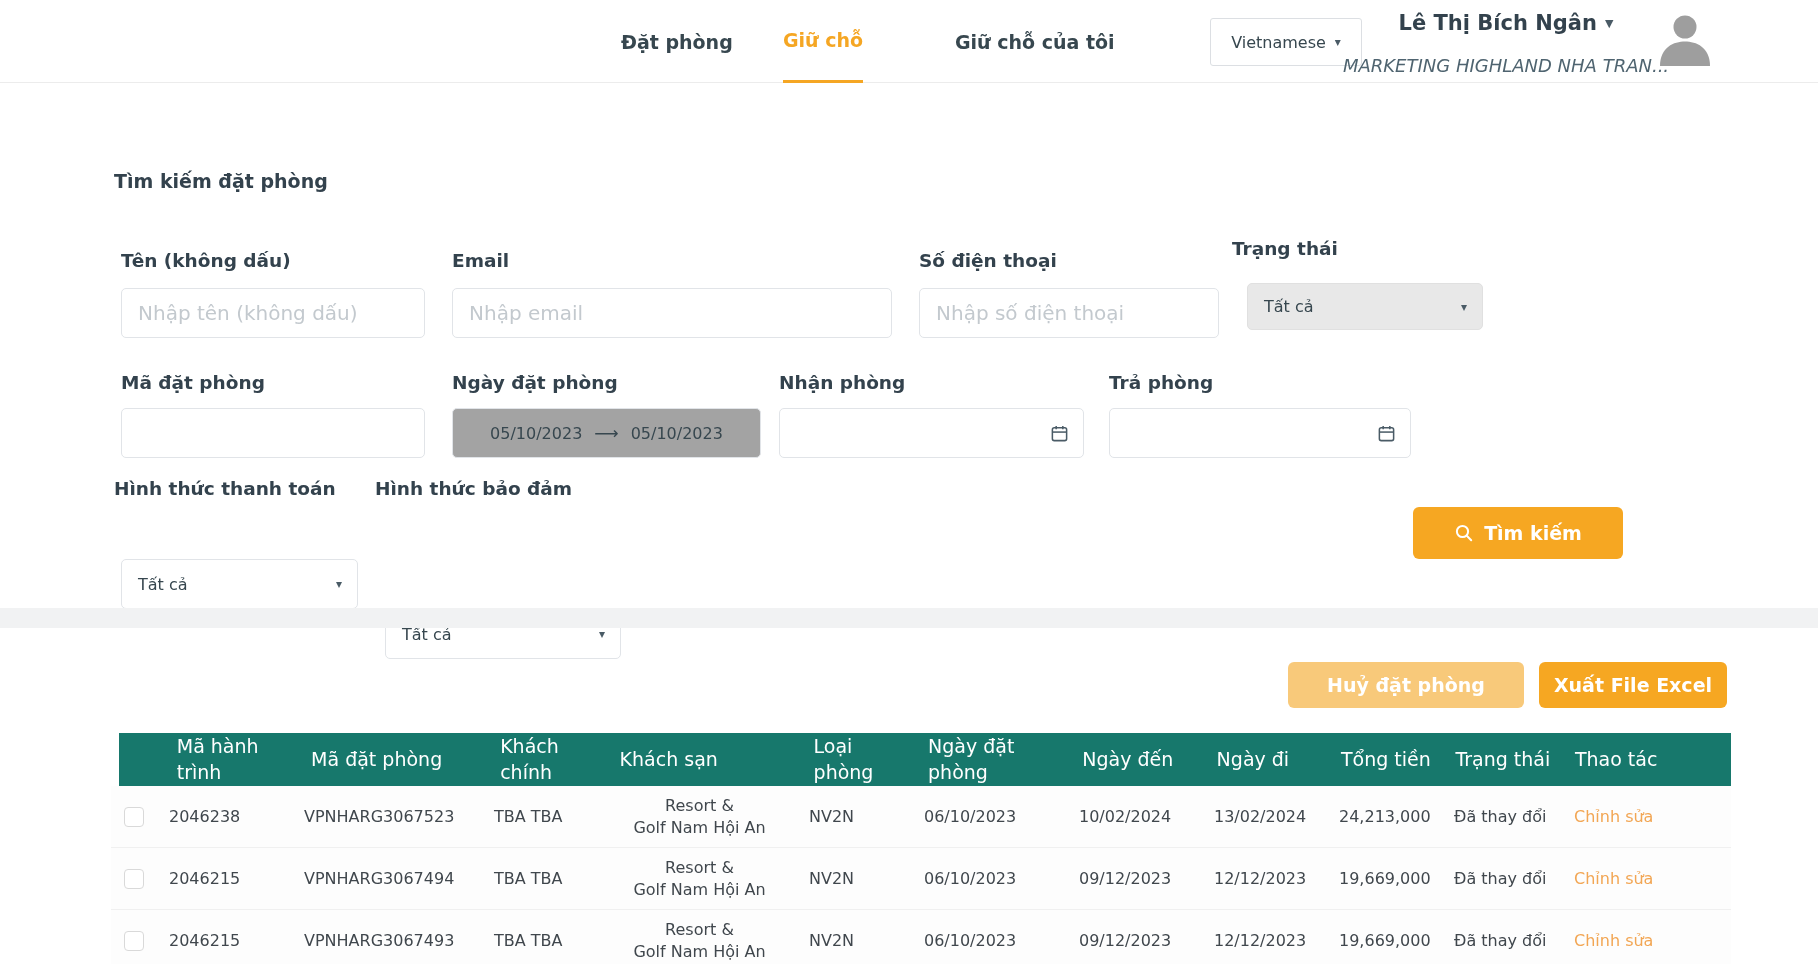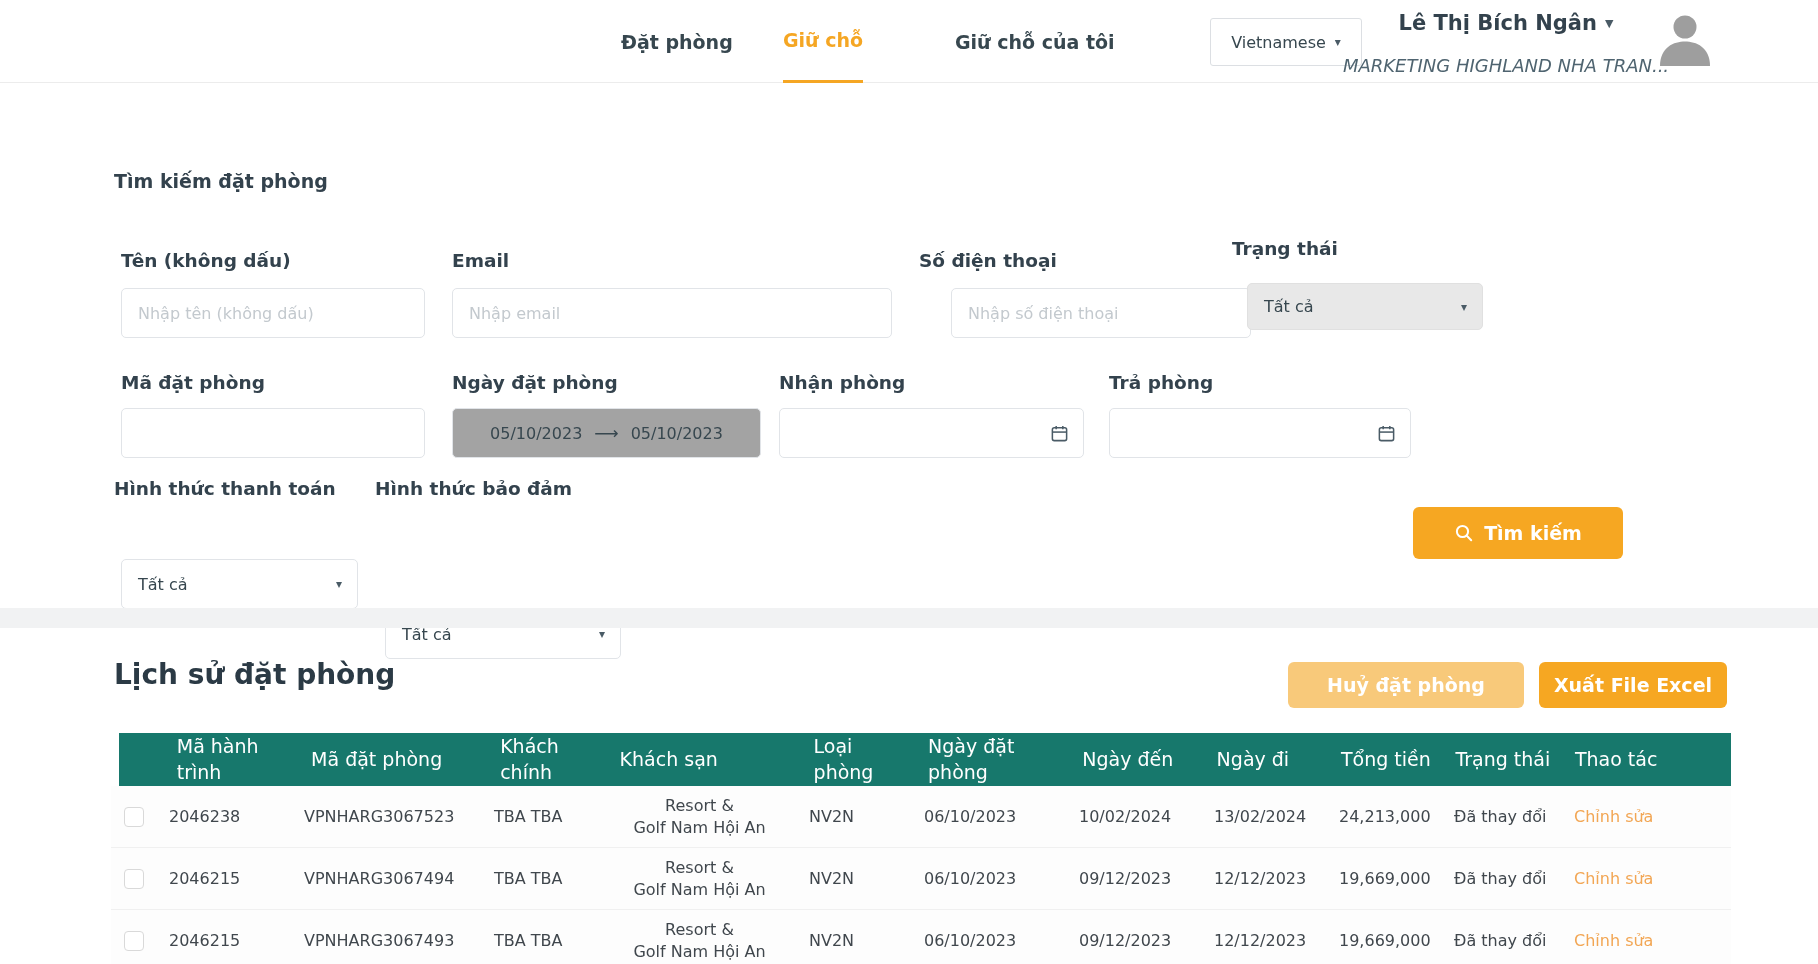--- a/index.html
+++ b/index.html
@@ -17,21 +17,21 @@
   .caret { font-size:12px; color:#4a5b66; line-height:1; }
   .user-block { left:1372px; top:11px; width:268px; display:flex; flex-direction:column; align-items:center; }
   .user-name { font-size:21px; font-weight:bold; color:#33424d; white-space:nowrap; display:flex; align-items:center; gap:8px; cursor:pointer; }
   .user-name .caret { font-size:11px; }
   .user-org { margin-top:20px; font-size:18px; color:#4f6470; white-space:nowrap;font-style:italic; }
   .avatar { left:1657px; top:10px; width:56px; height:56px; }
 
   
   .section-title { font-size:19px; font-weight:bold; color:#33424d; }
   .field-label { font-size:18.5px; font-weight:bold; color:#33424d; white-space:nowrap; }
-  .tb-input { height:50px; border:1px solid #e1e4e8; border-radius:5px; background:#fff; font-size:16px; color:#37474f;
+  .tb-input { height:50px; border:1px solid #e1e4e8; border-radius:5px; background:#fff; font-size:20px; color:#37474f;
               padding:0 16px; width:100%; outline:none; font-family:inherit; }
   .tb-input::placeholder { color:#c3c9ce; }
   .input-wrap { display:flex; }
   .select-box { border-radius:5px; display:flex; align-items:center; font-size:16px; color:#37474f; padding:0 16px; cursor:pointer; position:relative; }
   .select-box .caret { position:absolute; right:15px; }
   .select-gray { background:#e8e8e8; border:1px solid #e0e0e0; }
   .select-white { background:#fff; border:1px solid #e1e4e8; }
   .date-range { border:1px solid #e1e4e8; border-radius:5px; background:#a3a3a3; display:flex; align-items:center; justify-content:center;
                 gap:12px; font-size:16px; color:#37474f; }
   .date-arrow { font-size:17px; color:#37474f; }
@@ -98,21 +98,21 @@
   <div class="abs field-label" style="left:452px; top:250px">Email</div>
   <div class="abs field-label" style="left:919px; top:250px">Số điện thoại</div>
   <div class="abs field-label" style="left:1232px; top:238px">Trạng thái</div>
 
   <div class="abs input-wrap" style="left:121px; top:288px; width:304px;">
     <input class="tb-input" placeholder="Nhập tên (không dấu)" style="">
   </div>
   <div class="abs input-wrap" style="left:452px; top:288px; width:440px;">
     <input class="tb-input" placeholder="Nhập email" style="">
   </div>
-  <div class="abs input-wrap" style="left:919px; top:288px; width:300px;margin-left:32px;">
+  <div class="abs input-wrap" style="left:919px; top:288px; width:300px;">
     <input class="tb-input" placeholder="Nhập số điện thoại" style="">
   </div>
   <div class="abs select-box select-gray" style="left:1247px; top:283px; width:236px; height:47px;">
     <span>Tất cả</span>
     <span class="caret">▾</span>
   </div>
 
   <div class="abs field-label" style="left:121px; top:372px">Mã đặt phòng</div>
   <div class="abs field-label" style="left:452px; top:372px">Ngày đặt phòng</div>
   <div class="abs field-label" style="left:779px; top:372px">Nhận phòng</div>
@@ -158,21 +158,20 @@
   <button class="abs btn btn-search">
     <svg width="20" height="20" viewBox="0 0 20 20" fill="none">
       <circle cx="8.5" cy="8.5" r="5.6" stroke="#fff" stroke-width="2"></circle>
       <line x1="12.8" y1="12.8" x2="17.2" y2="17.2" stroke="#fff" stroke-width="2" stroke-linecap="round"></line>
     </svg>
     <span>Tìm kiếm</span>
   </button>
 
   <div class="abs divider-band"></div>
 
-  <div class="abs history-title">Lịch sử đặt phòng</div>
 
   <button class="abs btn btn-cancel">Huỷ đặt phòng</button>
   <button class="abs btn btn-export">Xuất File Excel</button>
 
   <div class="abs table">
     <div class="trow thead">
       <div class="cell c0"></div>
       <div class="cell c1">Mã hành trình</div>
       <div class="cell c2">Mã đặt phòng</div>
       <div class="cell c3">Khách chính</div>

